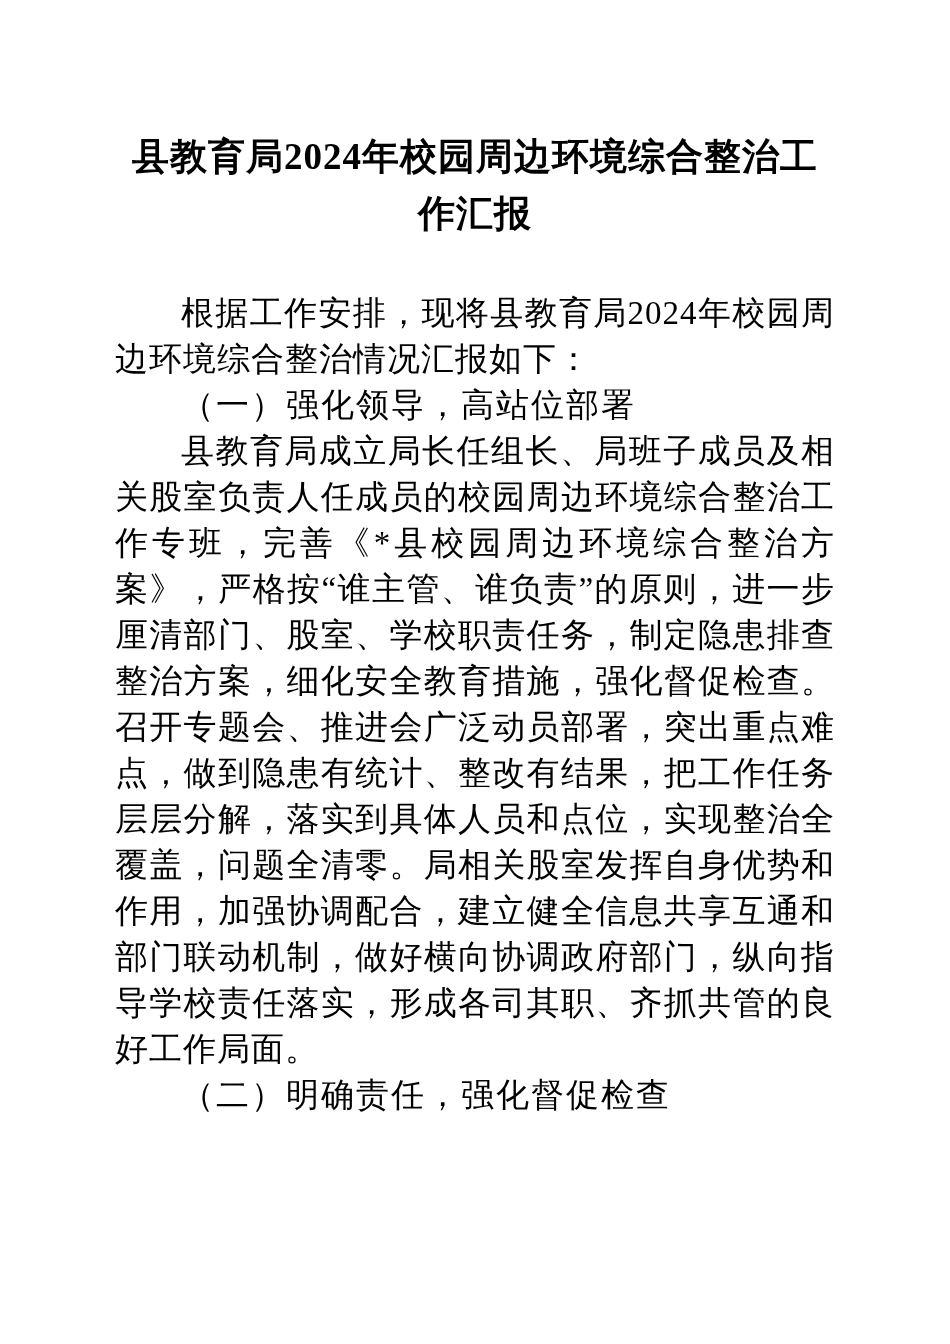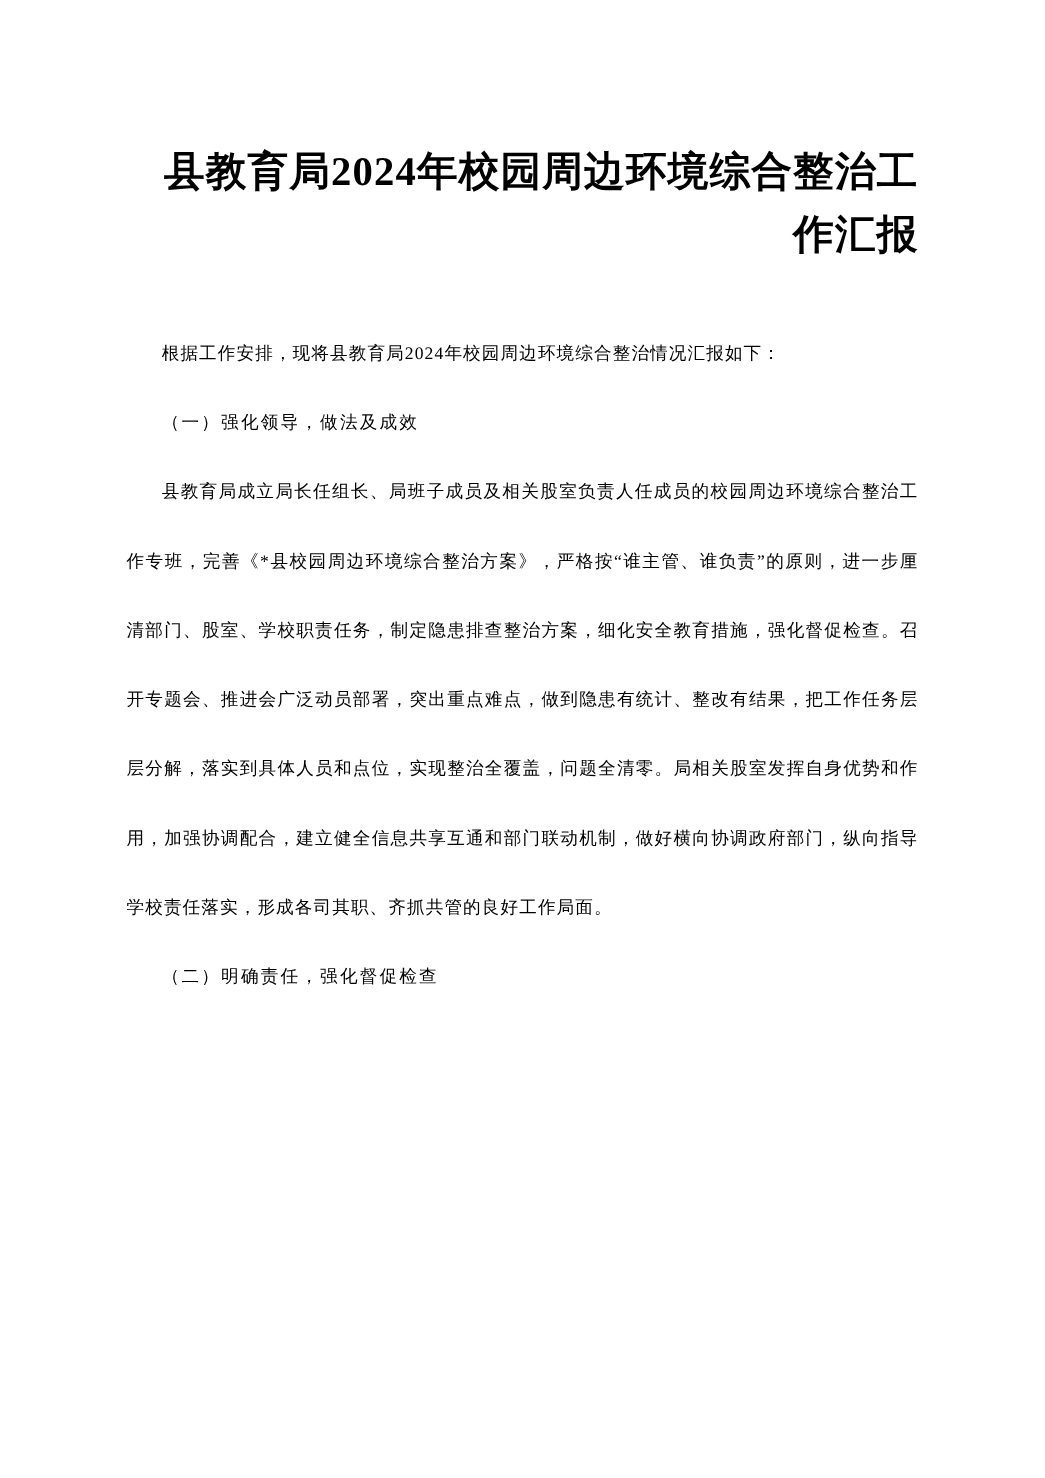--- a/index.html
+++ b/index.html
@@ -16,28 +16,28 @@
     padding: 128px 115px 0 115px;
     overflow: hidden;
     color: #000000;
     font-family: "Liberation Serif", "DejaVu Serif", serif;
   }
   .doc-title {
     margin: 0 0 48px 0;
     font-size: 37px;
     line-height: 57px;
     font-weight: bold;
-    text-align: right;
+    text-align: center;
     letter-spacing: 1px;
     font-family: "Liberation Serif", "DejaVu Serif", serif;
   }
   .para {
     margin: 0;
-    font-size: 16px;
-    line-height: 63px;
+    font-size: 33px;
+    line-height: 46px;
     letter-spacing: 1px;
     text-align: justify;
     text-indent: 2em;
   }
   .para.heading-bold {
     font-weight: bold;
     font-family: "Liberation Sans", "DejaVu Sans", sans-serif;
     letter-spacing: 2px;
   }
   .para.heading-kai {
@@ -47,19 +47,19 @@
 </style>
 </head>
 <body>
 
 <div class="page">
   <h1 class="doc-title">县教育局2024年校园周边环境综合整治工作汇报</h1>
 
   <p class="para">根据工作安排，现将县教育局2024年校园周边环境综合整治情况汇报如下：</p>
 
 
-  <p class="para heading-kai">（一）强化领导，做法及成效</p>
+  <p class="para heading-kai">（一）强化领导，高站位部署</p>
 
   <p class="para">县教育局成立局长任组长、局班子成员及相关股室负责人任成员的校园周边环境综合整治工作专班，完善《*县校园周边环境综合整治方案》，严格按“谁主管、谁负责”的原则，进一步厘清部门、股室、学校职责任务，制定隐患排查整治方案，细化安全教育措施，强化督促检查。召开专题会、推进会广泛动员部署，突出重点难点，做到隐患有统计、整改有结果，把工作任务层层分解，落实到具体人员和点位，实现整治全覆盖，问题全清零。局相关股室发挥自身优势和作用，加强协调配合，建立健全信息共享互通和部门联动机制，做好横向协调政府部门，纵向指导学校责任落实，形成各司其职、齐抓共管的良好工作局面。</p>
 
   <p class="para heading-kai">（二）明确责任，强化督促检查</p>
 
 </div>
 
 </body></html>

